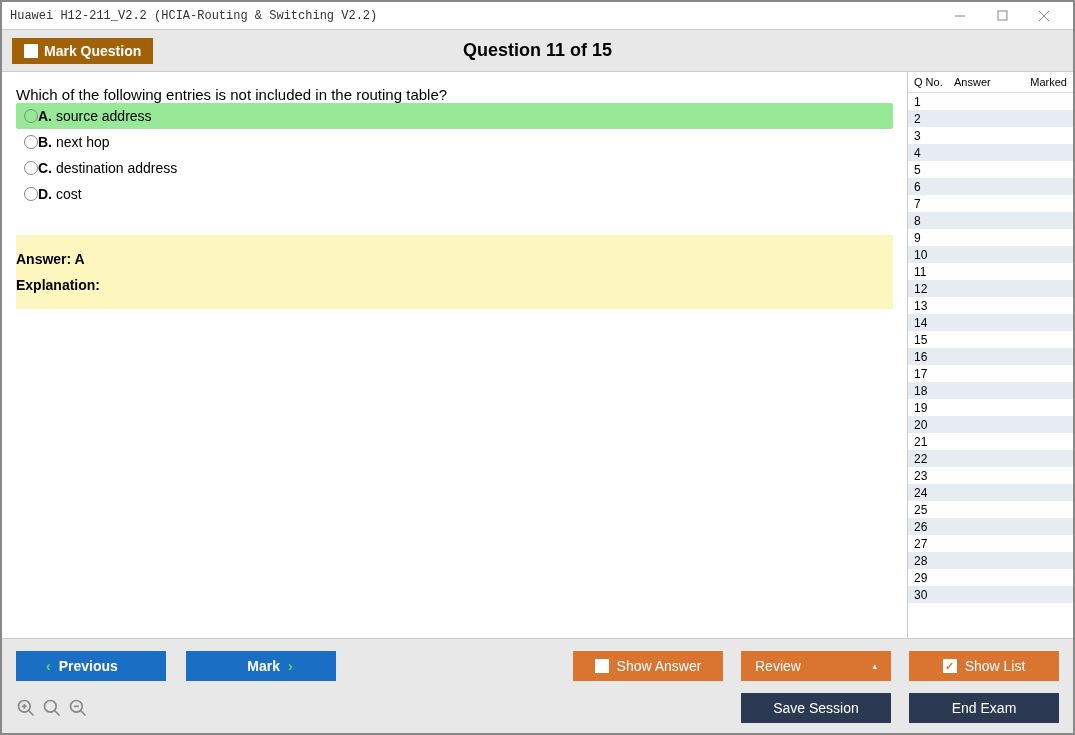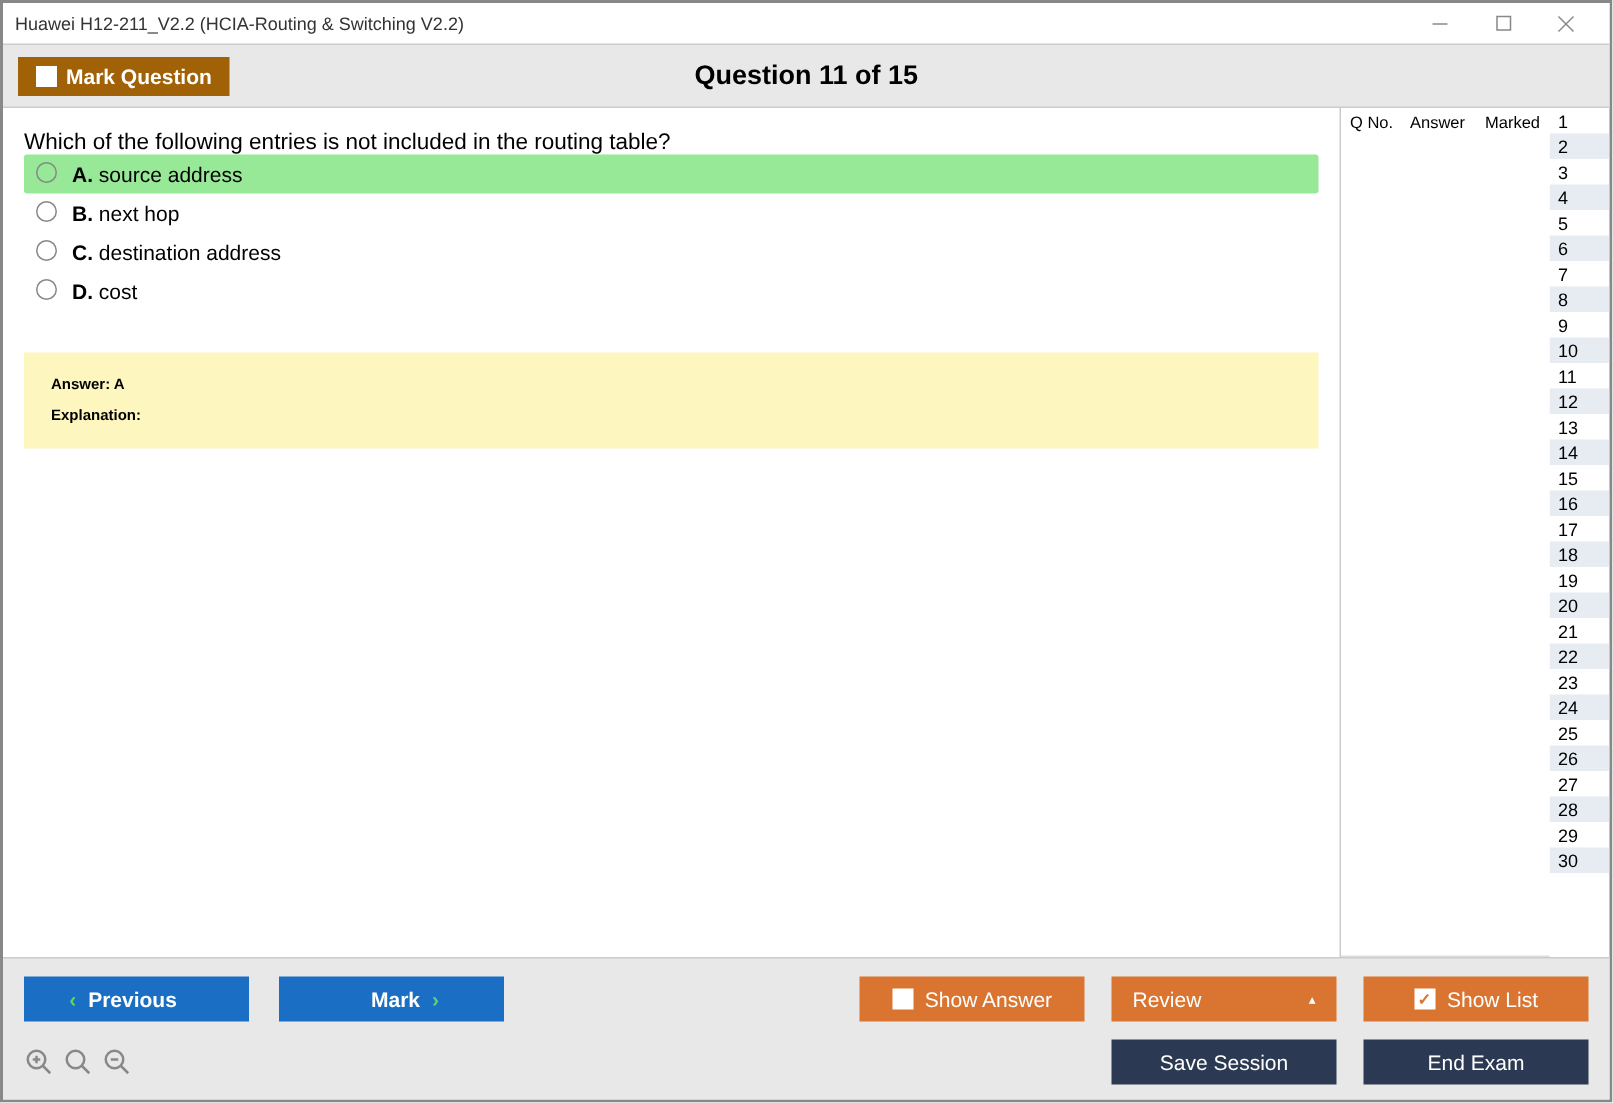--- a/index.html
+++ b/index.html
@@ -19,20 +19,21 @@
       flex-direction: column;
     }
     .titlebar {
       height: 28px;
       background: #fff;
       border-bottom: 1px solid #ccc;
       display: flex;
       align-items: center;
       justify-content: space-between;
       padding: 12px 8px;
+      font-family: Liberation Mono, monospace;
     }
     .titlebar-title { font-size: 12px; color: #333; }
     .titlebar-controls { display: flex; gap: 12px; padding-right: 6px; }
     .titlebar-controls .ctrl { width: 30px; height: 20px; display: flex; align-items: center; justify-content: center; color: #666; font-size: 14px; cursor: pointer; }
     .headerbar {
       height: 42px;
       background: #e8e8e8;
       display: flex;
       align-items: center;
       padding: 0 10px;
@@ -67,46 +68,45 @@
       overflow: hidden;
     }
     .main {
       flex: 1;
       padding: 14px 14px 0 14px;
       overflow: auto;
     }
     .question-text { font-size: 15px; }
     .option {
       display: flex;
-      align-items: flex-start;
+      align-items: center;
       padding: 5px 8px;
-      gap: 10px;
       font-size: 14px;
       border-radius: 2px;
     }
     .option.highlight {
       background: #97e897;
     }
     .radio {
       width: 14px; height: 14px; border: 1.5px solid #888; border-radius: 50%; flex-shrink: 0;
     }
     .option-label b { font-weight: bold; }
     .answer-box {
       margin-top: 28px;
       background: #fdf6bf;
-      padding: 16px 18px;
-      font-size: 10px;
+      padding: 16px 0;
+      font-size: 14px;
     }
     .answer-box .row { margin-bottom: 10px; font-weight: bold; }
     .answer-box .row:last-child { margin-bottom: 0; }
     .sidepanel {
-      width: 180px;
+      width: 166px;
       border-left: 1px solid #ccc;
       display: flex;
-      flex-direction: row;
+      flex-direction: column;
     }
     .sidepanel-header {
       display: flex;
       font-size: 11px;
       padding: 4px 6px 4px 6px;
       border-bottom: 1px solid #ddd;
       background: #fff;
     }
     .sidepanel-header .col-qno { width: 40px; }
     .sidepanel-header .col-ans { flex: 1; text-align: left; }

